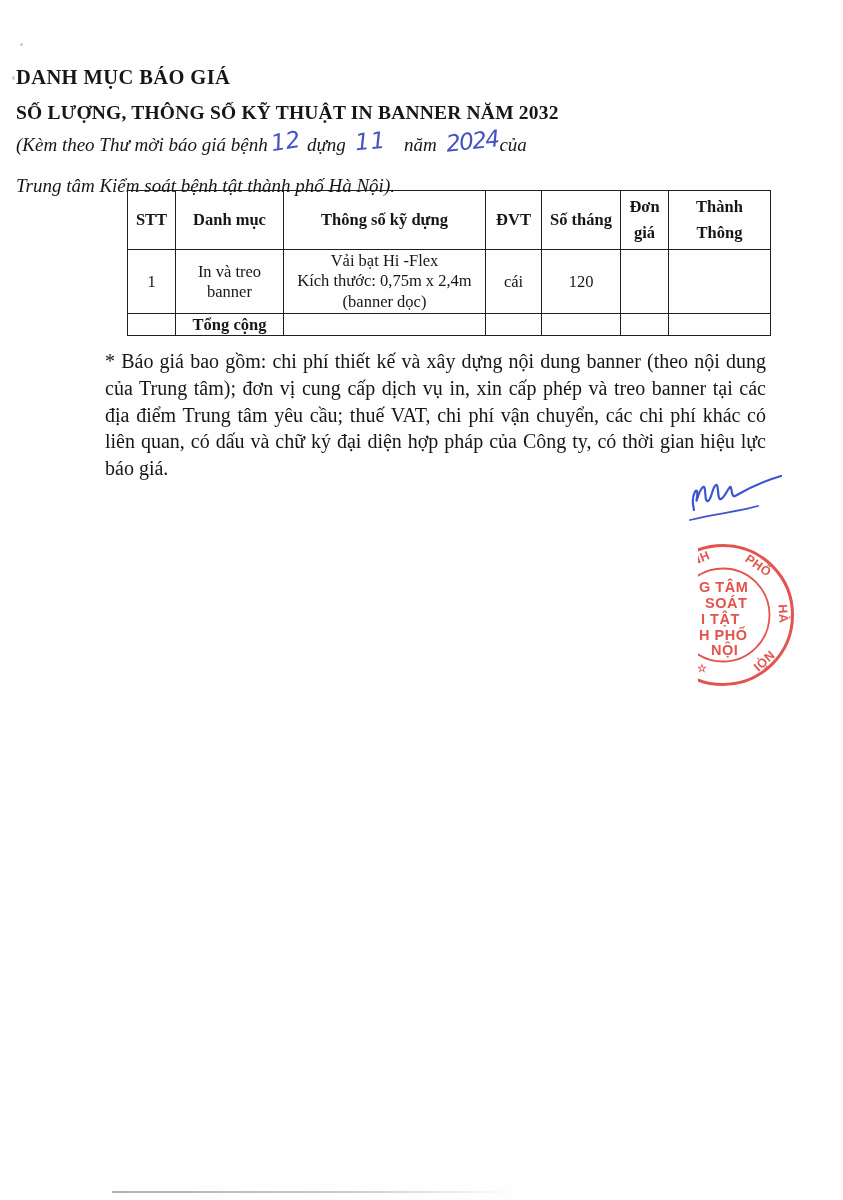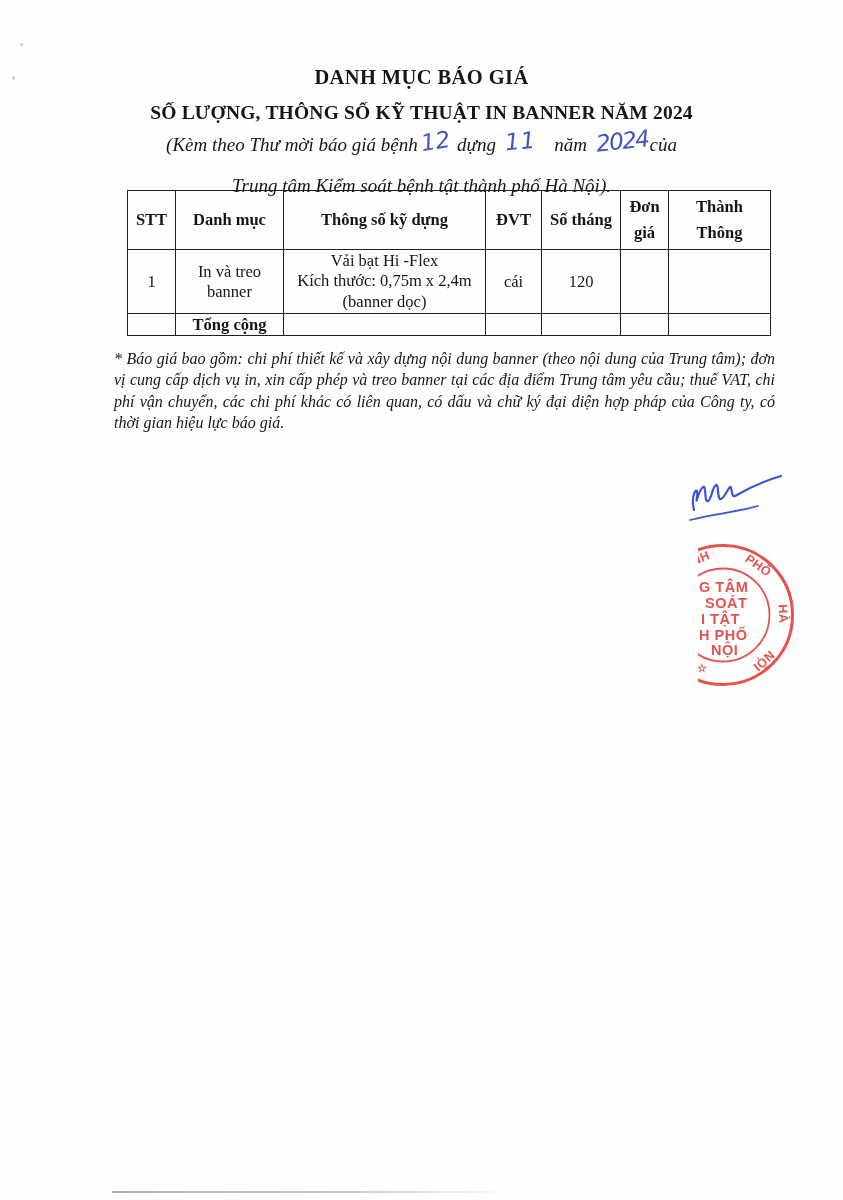--- a/index.html
+++ b/index.html
@@ -1,21 +1,21 @@
 <!DOCTYPE html>
 <html><head>
 <meta charset="utf-8">
 <style>
   html,body{margin:0;padding:0;background:#ffffff;}
   .page{
     position:relative;width:843px;height:1200px;background:#fefefe;
     overflow:hidden;font-family:"Liberation Serif",serif;color:#161616;
   }
   
-  .header{position:absolute;top:66px;left:0;right:0;text-align:center;}
+  .header{position:absolute;top:66px;left:0;right:0;padding-left:16px;}
   .t1{font-size:20.5px;font-weight:bold;letter-spacing:.4px;}
   .t2{font-size:19.5px;font-weight:bold;letter-spacing:.2px;margin-top:13px;}
   .sub{font-style:italic;font-size:19px;margin-top:8px;}
   .sub2{margin-top:19px;}
   .hand{
     font-family:"DejaVu Sans",sans-serif;font-style:italic;color:#4353c4;
     font-size:23px;display:inline-block;position:relative;top:-2px;line-height:1;
   }
   .hand-day{transform:rotate(-9deg);margin:0 7px 0 3px;}
   .hand-month{transform:rotate(-5deg);margin:0 18px 0 9px;letter-spacing:1px;}
@@ -30,22 +30,22 @@
     vertical-align:middle;font-size:16.5px;overflow:hidden;
   }
   table.quote thead tr{height:59px;}
   table.quote th{font-weight:bold;line-height:1.6;}
   tr.item-row{height:64px;}
   .spec-line{line-height:1.22;}
   tr.total-row{height:22px;}
   td.total-cell{font-weight:bold;text-align:left;padding-left:9px;}
   
   .note{
-    position:absolute;left:114px;top:348px;width:661px;margin:0;
-    font-style:italic;font-size:16px;line-height:1.34;text-align:justify;
+    position:absolute;left:105px;top:348px;width:661px;margin:0;
+    font-size:20px;line-height:1.34;text-align:justify;
   }
   
   .signature{position:absolute;left:684px;top:470px;}
   .stamp{position:absolute;left:698px;top:540px;opacity:.92;}
   .stamp text{font-family:"Liberation Sans",sans-serif;font-weight:bold;}
   .stamp .ctr{font-size:14.5px;letter-spacing:.5px;}
   .stamp .ring{font-size:12.5px;letter-spacing:.5px;}
   .stamp .star{font-size:11px;}
   
   .speck{position:absolute;background:#9a9a9a;border-radius:50%;}
@@ -56,21 +56,21 @@
     background:linear-gradient(90deg,rgba(150,150,150,.75),rgba(170,170,170,.6) 60%,rgba(190,190,190,0));
   }
 </style>
 </head>
 <body>
 
 <div class="page">
 
   <div class="header">
     <div class="t1">DANH MỤC BÁO GIÁ</div>
-    <div class="t2">SỐ LƯỢNG, THÔNG SỐ KỸ THUẬT IN BANNER NĂM 2024</div>
+    <div class="t2">SỐ LƯỢNG, THÔNG SỐ KỸ THUẬT IN BANNER NĂM 2032</div>
     <div class="sub"><span>(Kèm theo Thư mời báo giá bệnh</span><span class="hand hand-day">12</span><span>dựng</span><span class="hand hand-month">11</span><span>năm</span><span class="hand hand-year">2024</span><span>của</span></div>
     <div class="sub sub2">Trung tâm Kiểm soát bệnh tật thành phố Hà Nội).</div>
   </div>
 
   <table class="quote">
     <colgroup>
       <col style="width:48px">
         <col style="width:108px">
         <col style="width:202px">
       <col style="width:56px">

